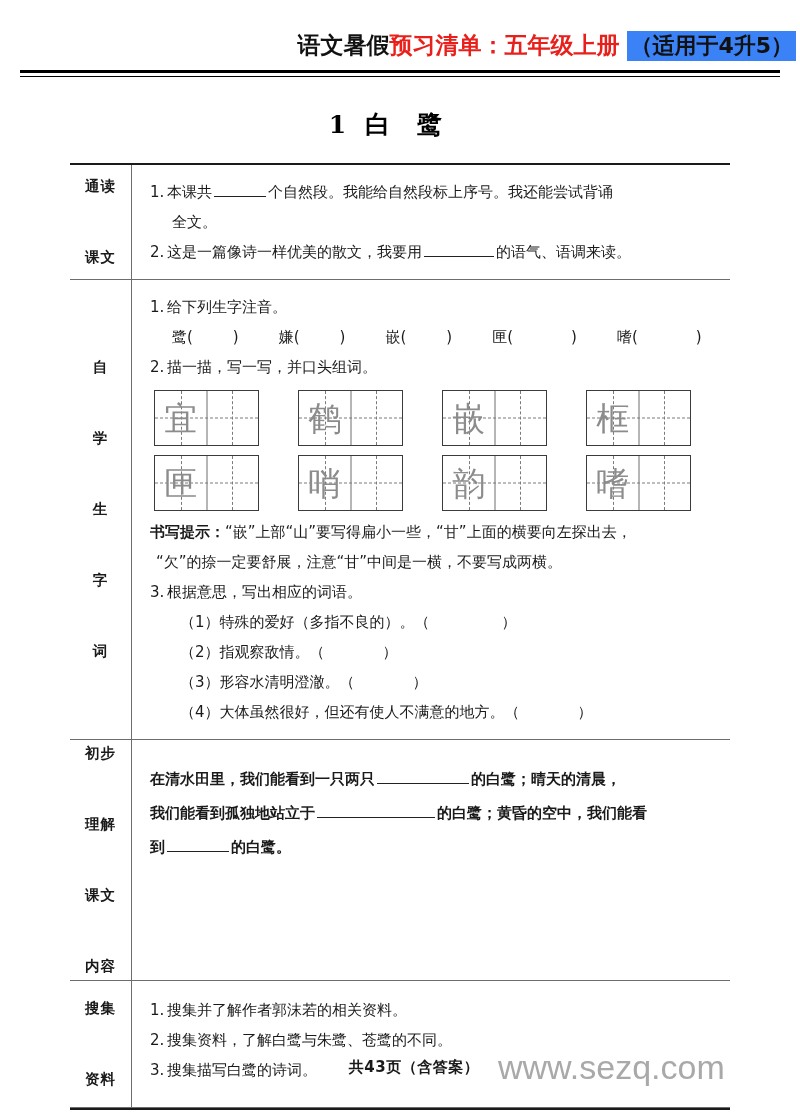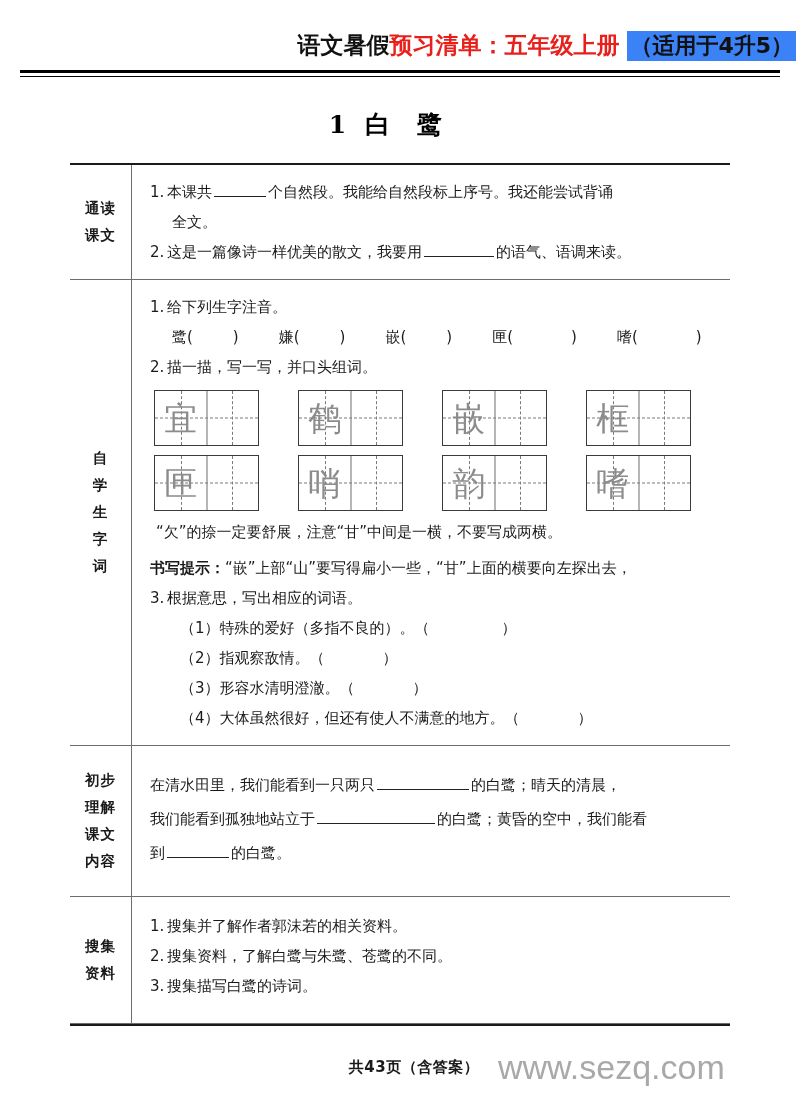--- a/index.html
+++ b/index.html
@@ -106,20 +106,21 @@
     display: flex;
     flex-direction: column;
     align-items: center;
     justify-content: center;
     font-size: 14.5px;
     font-weight: bold;
     line-height: 27px;
     border-right: 1px solid #6d6d6d;
     box-sizing: border-box;
     color: #1a1a1a;
+    gap: 44px;
   }
   .label-cell.tall { font-weight: bold; }
   .label-cell .lbl-line { white-space: nowrap; letter-spacing: 1px; }
   .body-cell {
     flex: 1 1 auto;
     padding: 12px 6px 12px 18px;
     box-sizing: border-box;
     font-size: 15px;
     line-height: 30px;
     color: #1a1a1a;
@@ -323,24 +324,24 @@
         </div>
         <div class="char-box">
           <div class="v-q1"></div>
           <div class="v-mid"></div>
           <div class="v-q3"></div>
           <div class="h-mid"></div>
           <div class="glyph">嗜</div>
         </div>
       </div>
 
-      <span class="hint l2">“欠”的捺一定要舒展，注意“甘”中间是一横，不要写成两横。</span>
       <span class="hint">
         <span class="hint-title">书写提示：</span><span>“嵌”上部“山”要写得扁小一些，“甘”上面的横要向左探出去，</span>
       </span>
+      <span class="hint l2">“欠”的捺一定要舒展，注意“甘”中间是一横，不要写成两横。</span>
 
       <span class="item">
         <span class="n">3.</span><span>根据意思，写出相应的词语。</span>
       </span>
       <span class="indent2">
         <span>（1）</span><span>特殊的爱好（多指不良的）。（</span><span class="gap-lg"></span><span>）</span>
       </span>
       <span class="indent2">
         <span>（2）</span><span>指观察敌情。（</span><span class="gap-md"></span><span>）</span>
       </span>
@@ -353,21 +354,21 @@
     </div>
   </div>
 
   <div class="row">
     <div class="label-cell">
       <span class="lbl-line">初步</span>
       <span class="lbl-line">理解</span>
       <span class="lbl-line">课文</span>
       <span class="lbl-line">内容</span>
     </div>
-    <div class="body-cell" style="padding-top:22px;padding-bottom:26px;">
+    <div class="body-cell" style="padding-top:22px;padding-bottom:26px;font-weight:bold;">
       <span class="para">
         <span>在清水田里，我们能看到一只两只</span><span class="blank" style="width:92px"></span><span>的白鹭；晴天的清晨，</span>
       </span>
       <span class="para cont">
         <span>我们能看到孤独地站立于</span><span class="blank" style="width:118px"></span><span>的白鹭；黄昏的空中，我们能看</span>
       </span>
       <span class="para cont">
         <span>到</span><span class="blank" style="width:62px"></span><span>的白鹭。</span>
       </span>
     </div>

